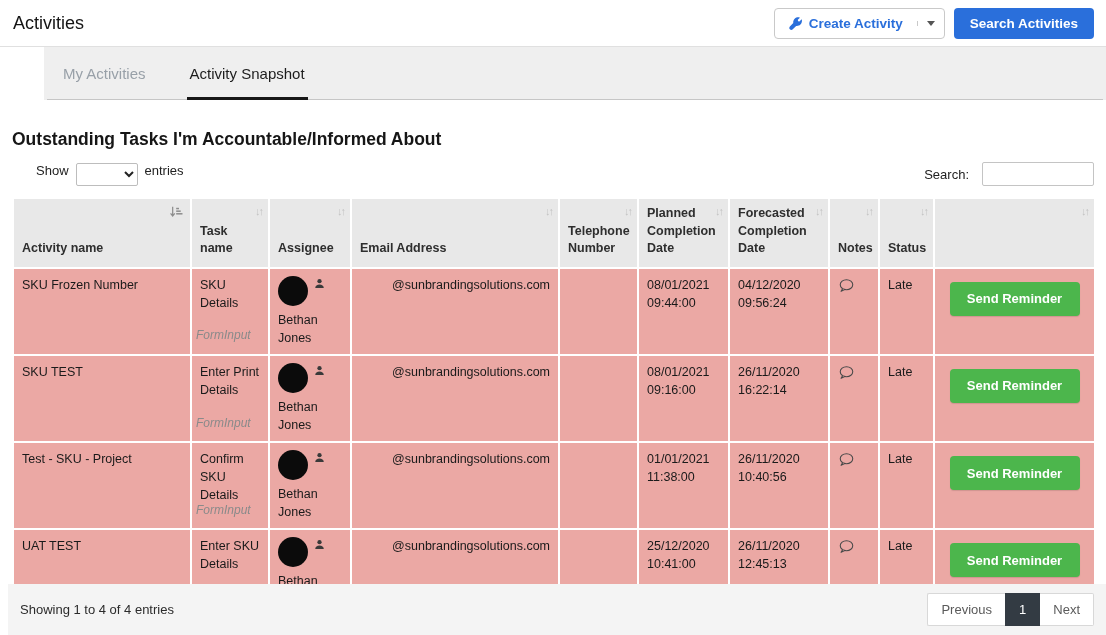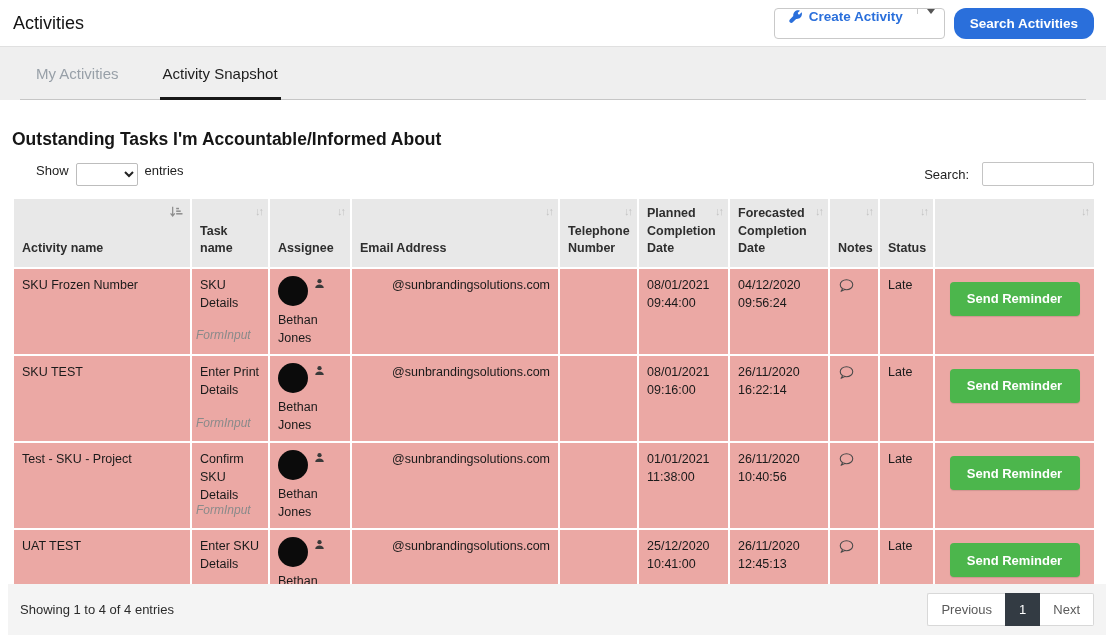--- a/index.html
+++ b/index.html
@@ -17,21 +17,21 @@
     background: #ffffff;
     border-bottom: 1px solid #e0e0e0;
     display: flex;
     align-items: center;
     justify-content: space-between;
     padding: 0 12px 0 13px;
   }
   .page-title { font-size: 18px; font-weight: 400; color: #141414; }
   .topbar-actions { display: flex; align-items: center; gap: 9px; }
   .btn-split {
-    display: flex; align-items: flex-start;
+    display: flex; align-items: center;
     background: #fff; border: 1px solid #c9c9c9; border-radius: 4px;
     height: 31px; overflow: hidden;
   }
   .btn-create {
     display: flex; align-items: center; gap: 7px;
     border: none; background: transparent; cursor: pointer;
     padding: 0 14px;
     color: #2a6fdb; font-weight: bold; font-size: 13.5px;
     font-family: "Liberation Sans", sans-serif;
   }
@@ -39,28 +39,28 @@
     border: none; border-left: 1px solid #c9c9c9;
     background: transparent; cursor: pointer;
     width: 27px; display: flex; align-items: center; justify-content: center;
   }
   .caret-down {
     width: 0; height: 0;
     border-left: 4px solid transparent; border-right: 4px solid transparent;
     border-top: 5px solid #555;
   }
   .btn-search-activities {
-    height: 31px; border: none; border-radius: 12px; cursor: pointer;
+    height: 31px; border: none; border-radius: 4px; cursor: pointer;
     background: #2a6fdb; color: #fff; font-weight: bold; font-size: 13.5px;
     padding: 0 16px;
     font-family: "Liberation Sans", sans-serif;
   }
 
   
-  .tabstrip { background: #efefef; padding: 0 20px; }
+  .tabstrip { background: #efefef; padding: 0 3px; margin-left: 44px; }
   .tabstrip-inner {
     border-bottom: 1px solid #c6c6c6;
     height: 53px;
     display: flex; align-items: flex-end; gap: 38px;
     padding-left: 13px;
   }
   .tab {
     position: relative; cursor: pointer;
     font-size: 15px; padding: 0 3px 17px;
     color: #98a0a8;

